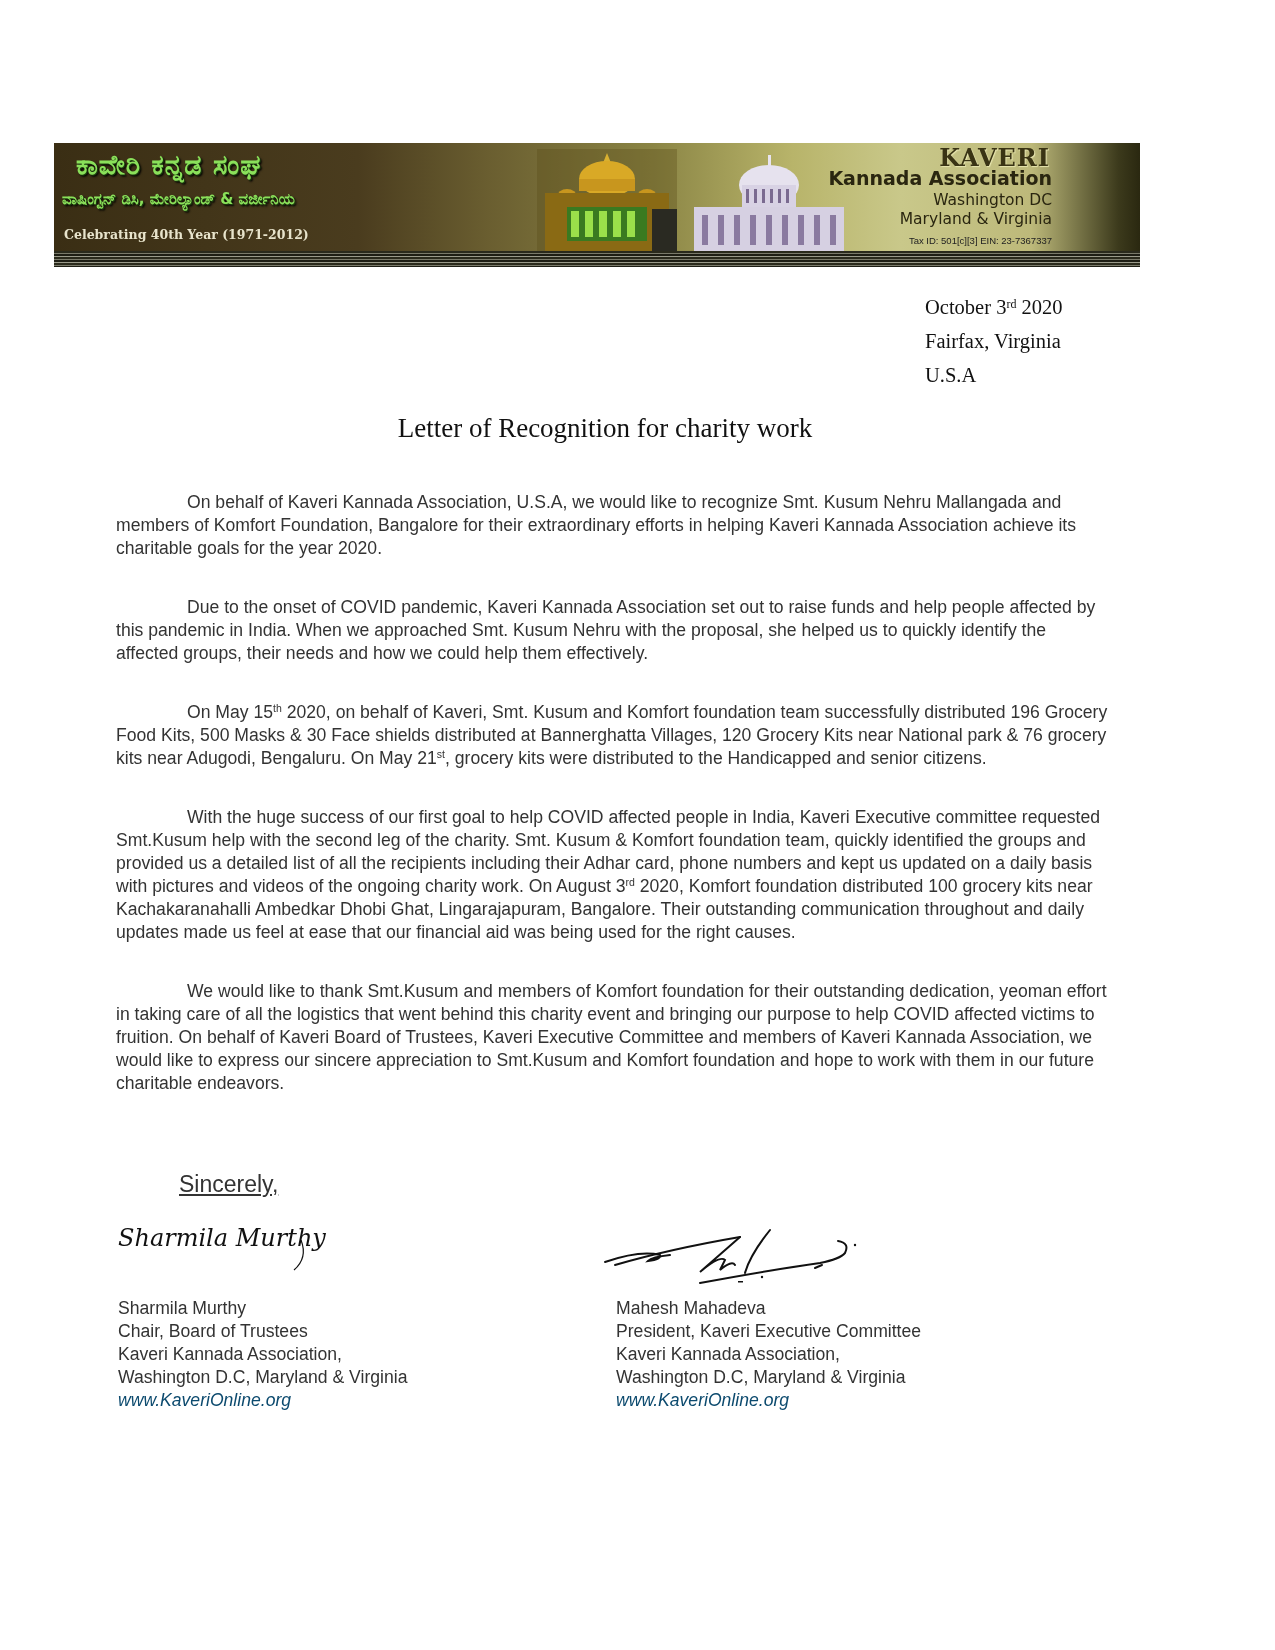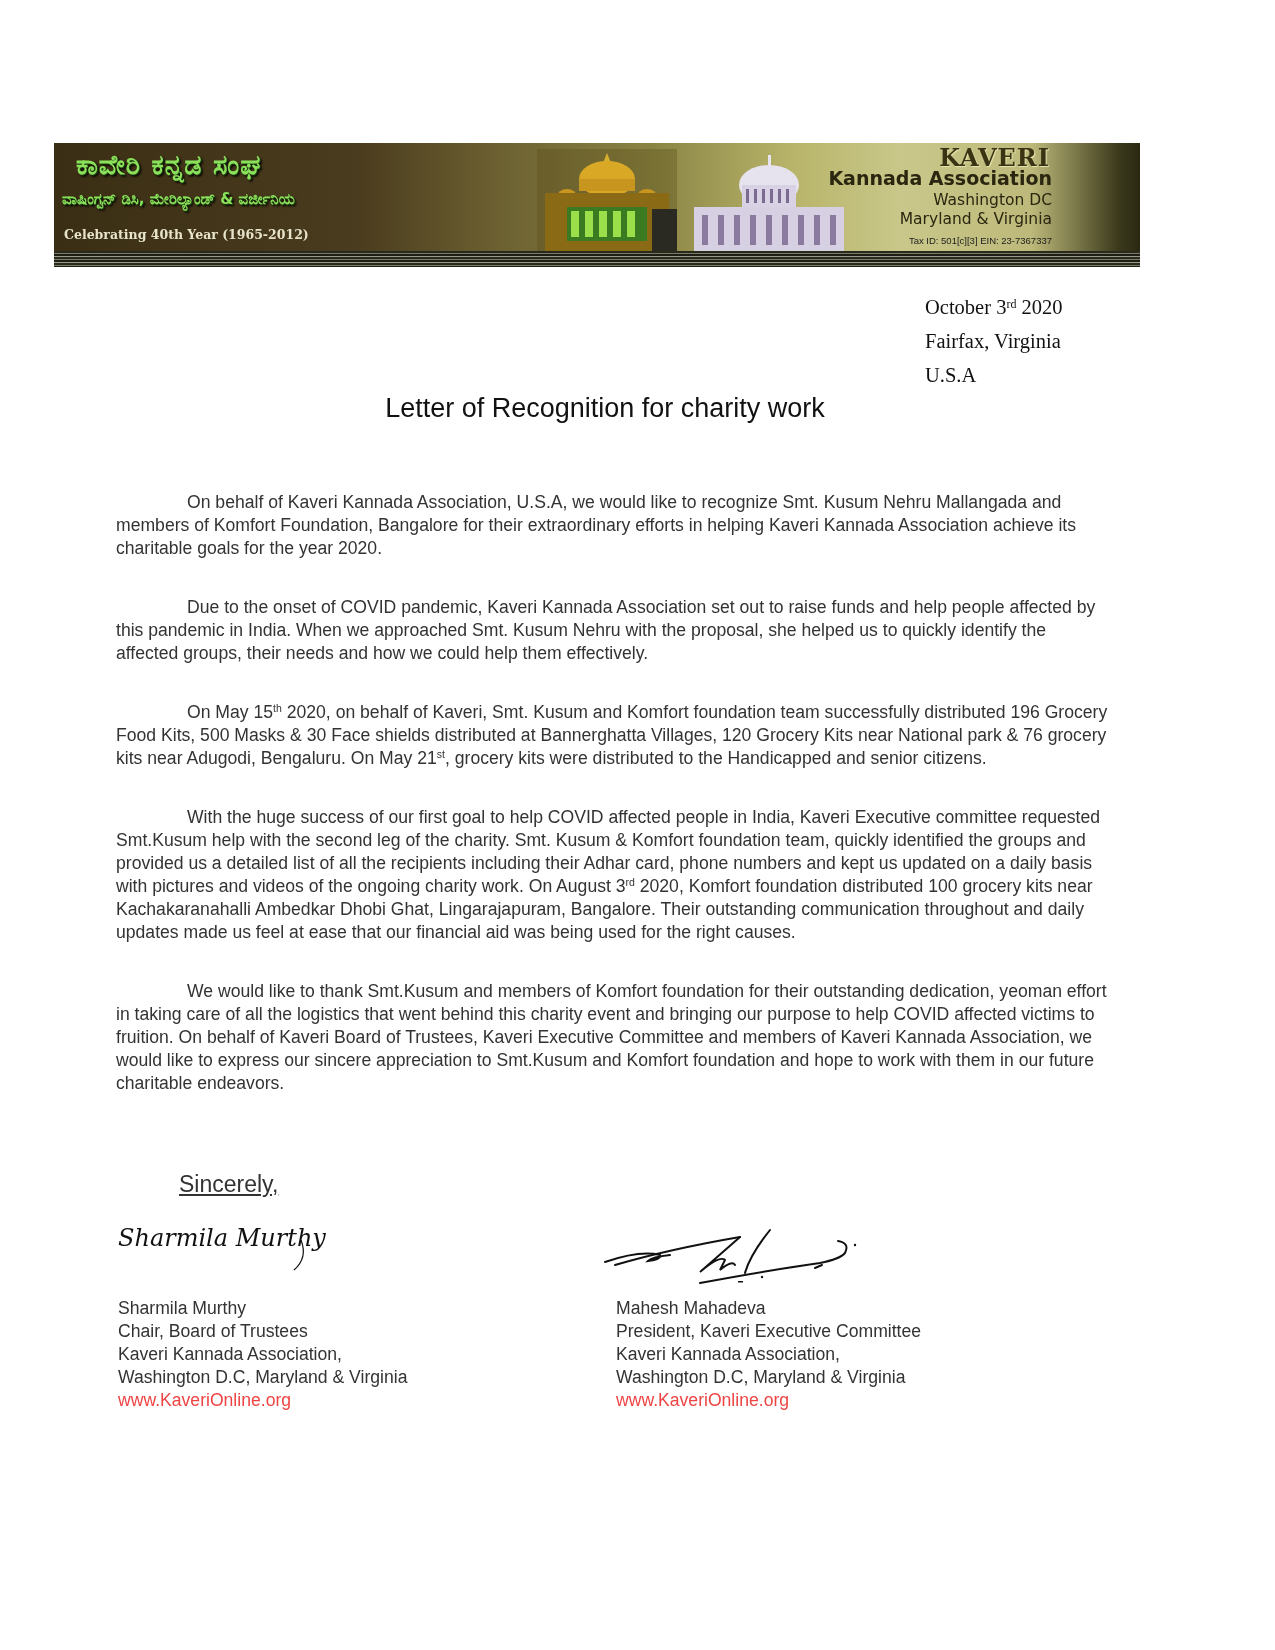--- a/index.html
+++ b/index.html
@@ -25,43 +25,43 @@
   .org-name { position: absolute; right: 88px; top: 24px; font-family: "DejaVu Sans", sans-serif; font-weight: bold; font-size: 19px; color: #2a2610; white-space: nowrap; }
   .org-place1 { position: absolute; right: 88px; top: 48px; font-family: "DejaVu Sans", sans-serif; font-size: 15.5px; color: #2a2610; white-space: nowrap; }
   .org-place2 { position: absolute; right: 88px; top: 67px; font-family: "DejaVu Sans", sans-serif; font-size: 15.5px; color: #2a2610; white-space: nowrap; }
   .org-tax { position: absolute; right: 88px; top: 92px; font-family: Liberation Sans, sans-serif; font-size: 9.5px; color: #222; white-space: nowrap; }
 
   
   .dateblock { position: absolute; left: 925px; top: 290px; font-family: "Liberation Serif", serif; font-size: 20.5px; color: #111; line-height: 34px; }
   .dateblock sup { font-size: 12px; vertical-align: top; position: relative; top: -3px; }
 
   
-  .title { position: absolute; left: 0; width: 1210px; top: 393px; text-align: center; font-family: Liberation Sans, sans-serif; font-size: 27px; color: #111; }
+  .title { position: absolute; left: 0; width: 1210px; top: 413px; text-align: center; font-family: Liberation Serif, serif; font-size: 27px; color: #111; }
 
   
   .body { position: absolute; left: 108px; top: 491px; width: 1000px; font-size: 17.6px; line-height: 23px; color: #333; }
   .para { margin: 0 0 36px 8px; text-indent: 71px; white-space: pre-line; }
   .para sup { font-size: 10.5px; vertical-align: top; position: relative; top: -4px; }
   .sincerely { position: absolute; left: 179px; top: 1171px; font-size: 23px; color: #333; text-decoration: underline; }
 
   
   .sig1 { position: absolute; left: 116px; top: 1218px; width: 220px; height: 60px; }
   .sig2 { position: absolute; left: 600px; top: 1215px; width: 270px; height: 70px; }
   .signer { position: absolute; font-size: 17.6px; line-height: 23px; color: #333; white-space: nowrap; }
-  .signer .web { color: #ef4444; }
+  .signer .web { color: #0c4a6e; font-style: italic; }
   .signer1 { left: 118px; top: 1297px; }
   .signer2 { left: 616px; top: 1297px; }
 </style>
 </head>
 <body>
 
 <div class="banner">
   <div class="kn-title">ಕಾವೇರಿ ಕನ್ನಡ ಸಂಘ</div>
   <div class="kn-sub">ವಾಷಿಂಗ್ಟನ್ ಡಿಸಿ, ಮೇರಿಲ್ಯಾಂಡ್ &amp; ವರ್ಜೀನಿಯ</div>
-  <div class="celebrating">Celebrating 40th Year (1965-2012)</div>
+  <div class="celebrating">Celebrating 40th Year (1971-2012)</div>
 
 
   <svg class="vidhana" viewBox="0 0 140 102">
     <rect x="0" y="0" width="140" height="102" fill="#5a4a18" opacity="0.35"></rect>
     <path d="M70 4 L74 14 L66 14 Z" fill="#d8b030"></path>
     <ellipse cx="70" cy="30" rx="28" ry="18" fill="#d9a926"></ellipse>
     <rect x="42" y="30" width="56" height="12" fill="#c8961e"></rect>
     <ellipse cx="30" cy="48" rx="10" ry="8" fill="#c8961e"></ellipse>
     <ellipse cx="110" cy="48" rx="10" ry="8" fill="#c8961e"></ellipse>
     <rect x="8" y="44" width="124" height="58" fill="#8a6a14"></rect>

